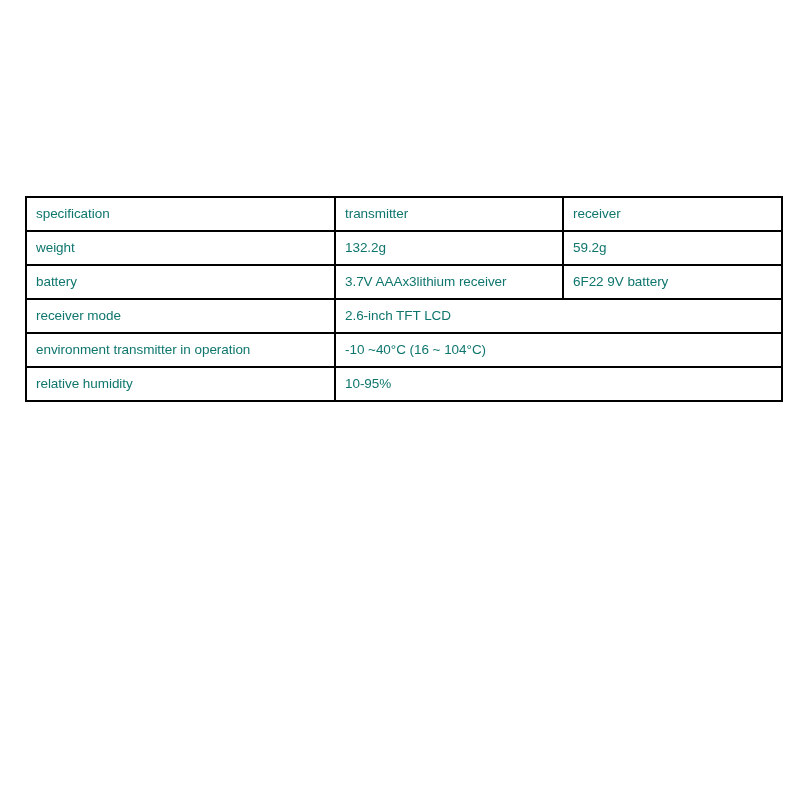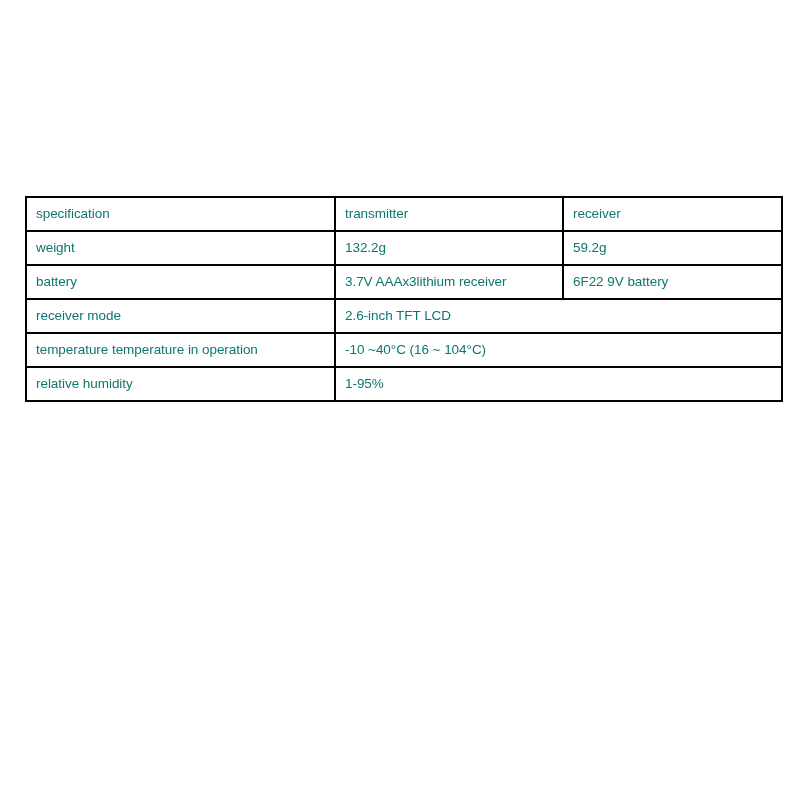--- a/index.html
+++ b/index.html
@@ -79,25 +79,25 @@
         <td>6F22 9V battery</td>
       </tr>
 
 
       <tr>
         <td>receiver mode</td>
         <td colspan="2">2.6-inch TFT LCD</td>
       </tr>
 
       <tr>
-        <td>temperature temperature in operation</td>
+        <td>environment transmitter in operation</td>
         <td colspan="2">-10 ~40°C (16 ~ 104°C)</td>
       </tr>
 
       <tr>
         <td>relative humidity</td>
-        <td colspan="2">1-95%</td>
+        <td colspan="2">10-95%</td>
       </tr>
 
 
     </tbody>
   </table>
 </div>
 
 </body></html>

